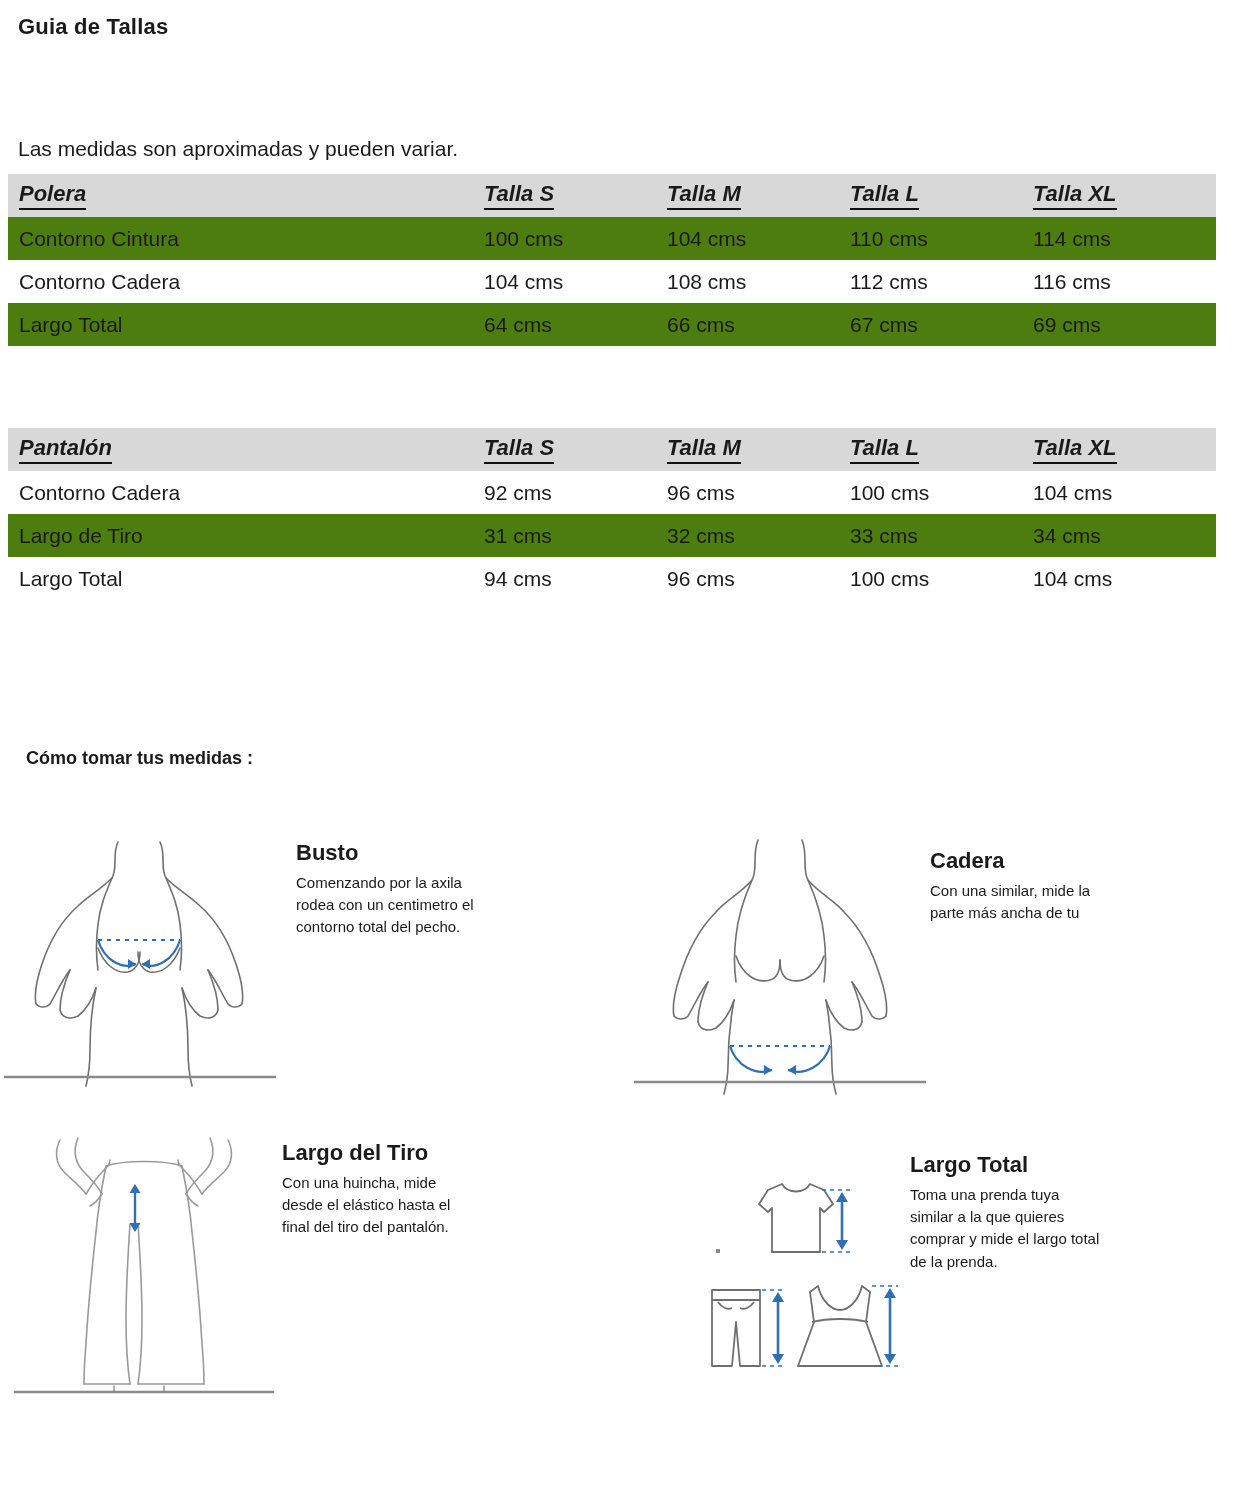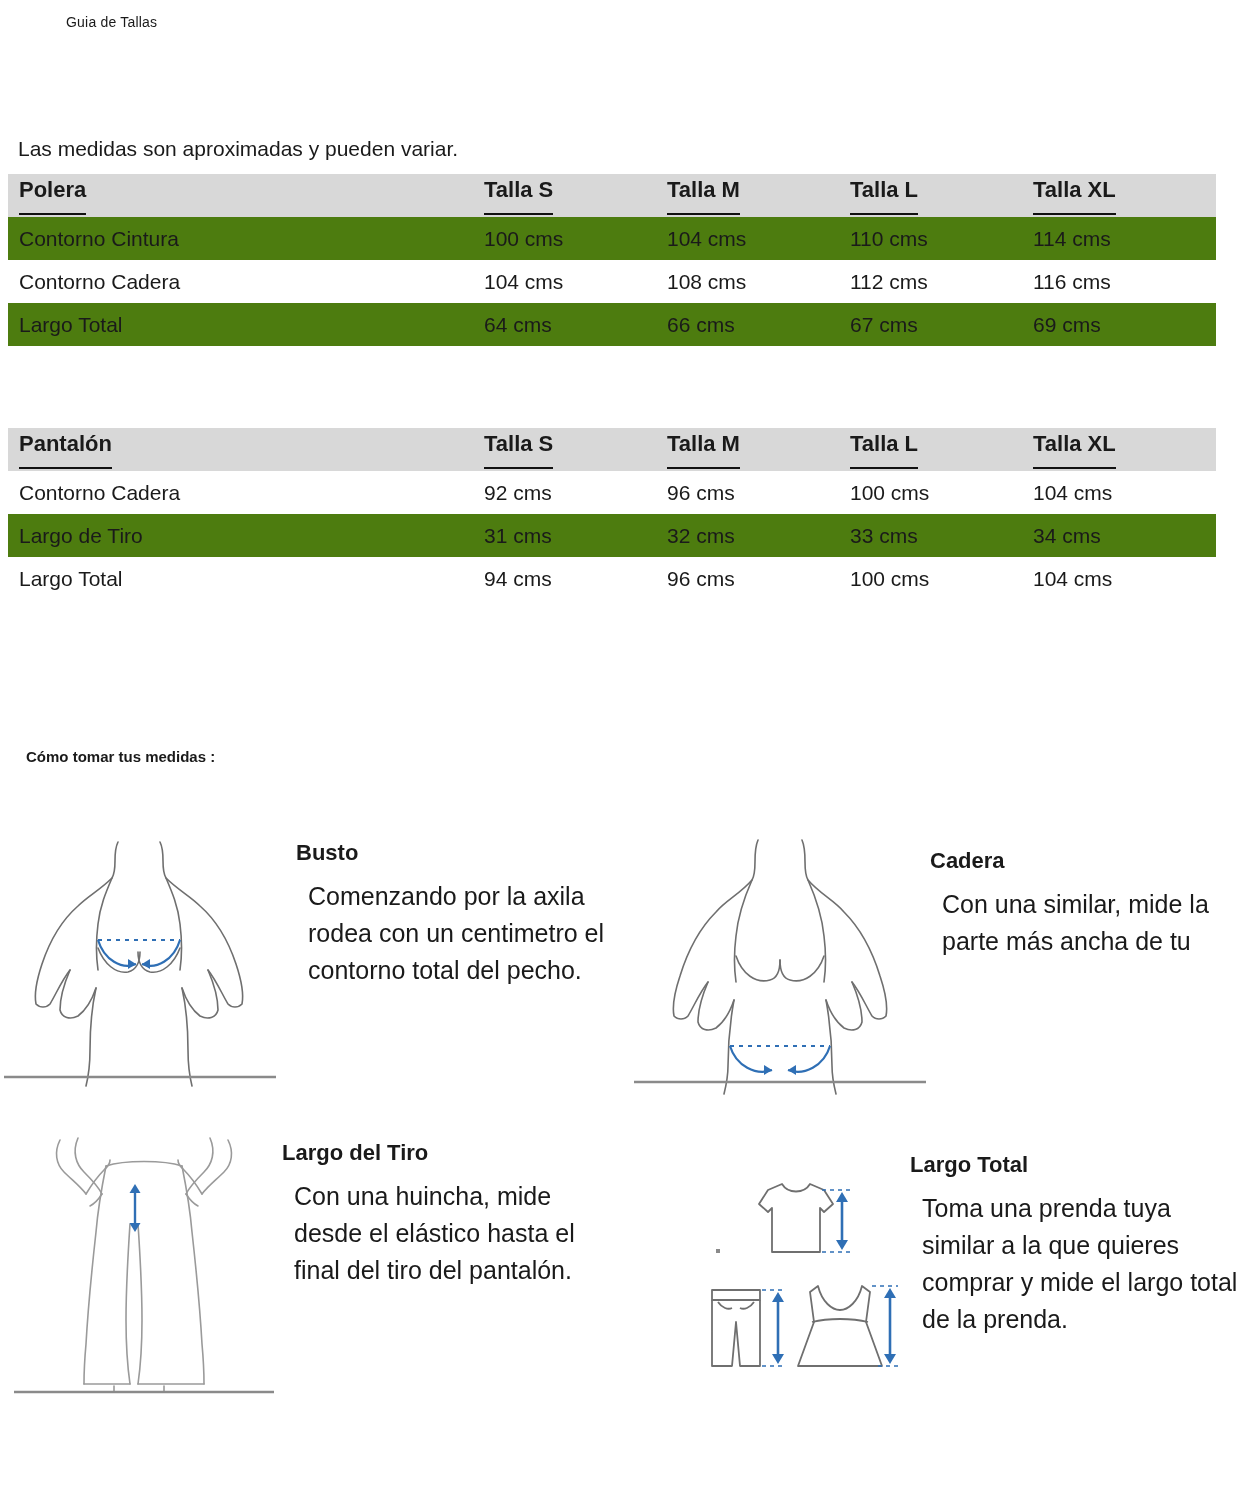--- a/index.html
+++ b/index.html
@@ -19,38 +19,37 @@
     position: relative;
     width: 1246px;
     height: 1500px;
   }
 
   
   .doc-title {
     position: absolute;
     left: 18px;
     top: 14px;
-    font-size: 14px;
-    font-weight: normal;
+    font-size: 22px;
+    font-weight: bold;
     letter-spacing: 0.2px;
-    margin-left: 48px;
   }
   .doc-subtitle {
     position: absolute;
     left: 18px;
     top: 94px;
     font-size: 21px;
     font-weight: normal;
     margin-top: 43px;
   }
   .section-title {
     position: absolute;
     left: 26px;
     top: 748px;
-    font-size: 15px;
+    font-size: 18px;
     font-weight: bold;
   }
 
   
   .size-table {
     position: absolute;
     left: 8px;
     width: 1200px;
     border-collapse: collapse;
     table-layout: fixed;
@@ -73,39 +72,40 @@
   }
   .size-table .col-size { width: 183px; }
 
   .size-table thead tr { background: #d8d8d8; }
   .size-table thead th {
     font-weight: bold;
     font-size: 22px;
   }
   .size-table thead th span {
     border-bottom: 2px solid #111;
-    padding-bottom: 10px;
+    padding-bottom: 1px;
     display: inline-block;
+    font-style: italic;
   }
   .size-table thead th.col-label { text-align: left; }
 
   .size-table tbody tr.alt { background: #4d7c0f; }
   .size-table tbody tr.plain { background: #ffffff; }
 
   
   .measure-block { position: absolute; }
   .measure-text-title {
     font-size: 22px;
     font-weight: bold;
     margin: 0 0 6px 0;
   }
   .measure-text-body {
-    font-size: 25px;
+    font-size: 15px;
     line-height: 1.48;
-    margin: 12px;
+    margin: 0;
   }
   .measure-text-body div { white-space: nowrap; }
 
   #block-busto  { left: 0px;   top: 828px; }
   #block-cadera { left: 630px; top: 828px; }
   #block-tiro   { left: 0px;   top: 1108px; }
   #block-total  { left: 630px; top: 1140px; }
 
   .fig { position: absolute; }
   .txt { position: absolute; }

